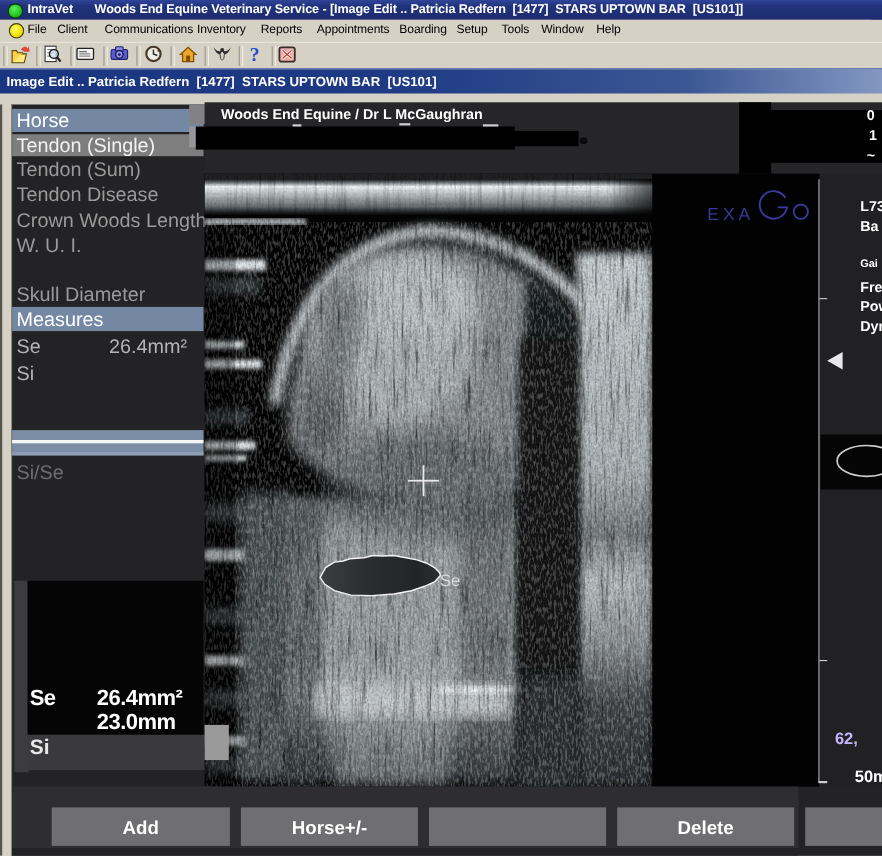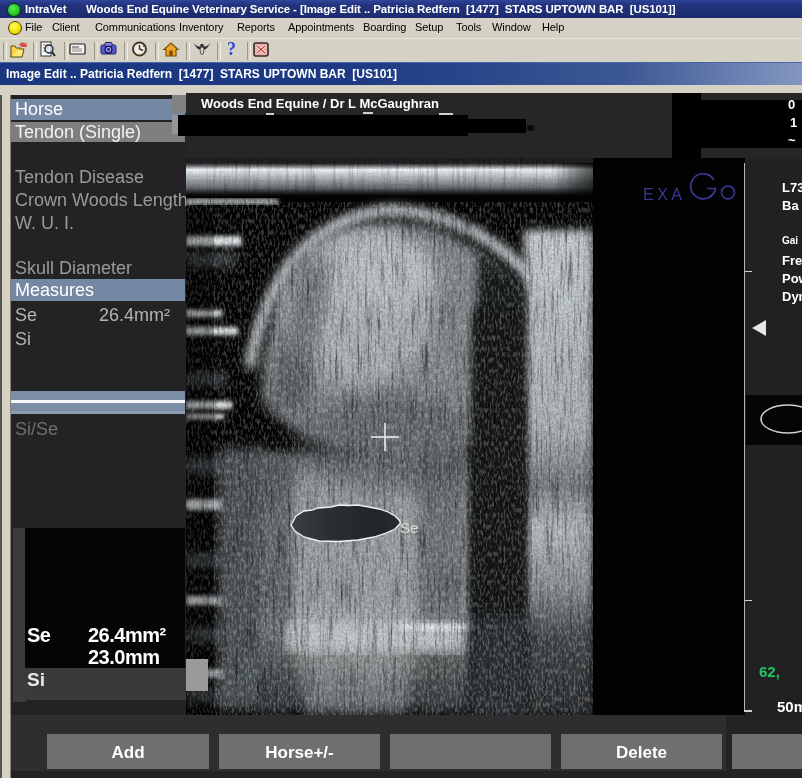--- a/index.html
+++ b/index.html
@@ -132,20 +132,21 @@
   </div>
 
   <div id="caption2" class="abs">
     <span style="position:absolute;left:6px;top:1px;">Image Edit .. Patricia Redfern&nbsp; [1477]&nbsp; STARS UPTOWN BAR&nbsp; [US101]</span>
   </div>
 
   <div id="dark" class="abs">
 
     <div class="lrow" style="top:4px;height:21px;line-height:21px;background:#7488a4;color:#fff;">Horse</div>
     <div class="lrow" style="top:27px;height:20px;line-height:20px;background:#7e7e7e;color:#f2f2f2;">Tendon (Single)</div>
+    <div class="lrow" style="top:48px;">Tendon (Sum)</div>
     <div class="lrow" style="top:71px;">Tendon Disease</div>
     <div class="lrow" style="top:94px;">Crown Woods Length</div>
     <div class="lrow" style="top:117px;">W. U. I.</div>
     <div class="lrow" style="top:162px;">Skull Diameter</div>
     <div class="lrow" style="top:184px;background:#7488a4;color:#fff;">Measures</div>
     <div class="lrow" style="top:209px;color:#b4b4b4;">Se<span style="position:absolute;left:88px;">26.4mm²</span></div>
     <div class="lrow" style="top:233px;color:#b4b4b4;">Si</div>
     <div class="abs" style="left:0;top:296px;width:174px;height:20px;background:#7b8ea6;border-bottom:3px solid #8d9eb4;">
       <div class="abs" style="left:0;top:9px;width:174px;height:3px;background:#f4f6f8;"></div>
     </div>
@@ -355,21 +356,21 @@
     <div class="abs" style="left:771px;top:140px;color:#fff;font-weight:bold;font-size:10px;white-space:nowrap;">Gai</div>
     <div class="abs" style="left:771px;top:158px;color:#fff;font-weight:bold;font-size:13px;white-space:nowrap;">Fre</div>
     <div class="abs" style="left:771px;top:176px;color:#fff;font-weight:bold;font-size:13px;white-space:nowrap;">Pow</div>
     <div class="abs" style="left:771px;top:194px;color:#fff;font-weight:bold;font-size:13px;white-space:nowrap;">Dyn</div>
     <div class="abs" style="left:741px;top:225px;width:0;height:0;border-top:8px solid transparent;border-bottom:8px solid transparent;border-right:14px solid #e8e8e8;"></div>
     <div class="abs" style="left:735px;top:300px;width:56px;height:50px;background:#050505;">
       <svg width="56" height="50">
         <ellipse cx="42" cy="24" rx="27" ry="14" fill="none" stroke="#d0d0d0" stroke-width="1.5"></ellipse>
       </svg>
     </div>
-    <div class="abs" style="left:748px;top:568px;color:#22c55e;font-weight:bold;font-size:15px;white-space:nowrap;">62,</div>
+    <div class="abs" style="left:748px;top:568px;color:#c4b5fd;font-weight:bold;font-size:15px;white-space:nowrap;">62,</div>
     <div class="abs" style="left:766px;top:603px;color:#fff;font-weight:bold;font-size:15px;white-space:nowrap;">50m</div>
     <div class="abs" style="left:777px;top:2px;color:#fff;font-weight:bold;font-size:13px;white-space:nowrap;">0</div>
     <div class="abs" style="left:779px;top:20px;color:#fff;font-weight:bold;font-size:13px;white-space:nowrap;">1</div>
     <div class="abs" style="left:777px;top:38px;color:#fff;font-weight:bold;font-size:13px;white-space:nowrap;">~</div>
 
     <div class="abs" style="left:0;top:620px;width:715px;height:63px;background:#2e2e30;">
       <div class="abs" style="left:0;top:56px;width:791px;height:7px;background:#232325;"></div>
       <div class="btn" style="left:36px;top:19px;width:162px;">Add</div>
       <div class="btn" style="left:208px;top:19px;width:161px;">Horse+/-</div>
       <div class="btn" style="left:379px;top:19px;width:161px;"></div>

